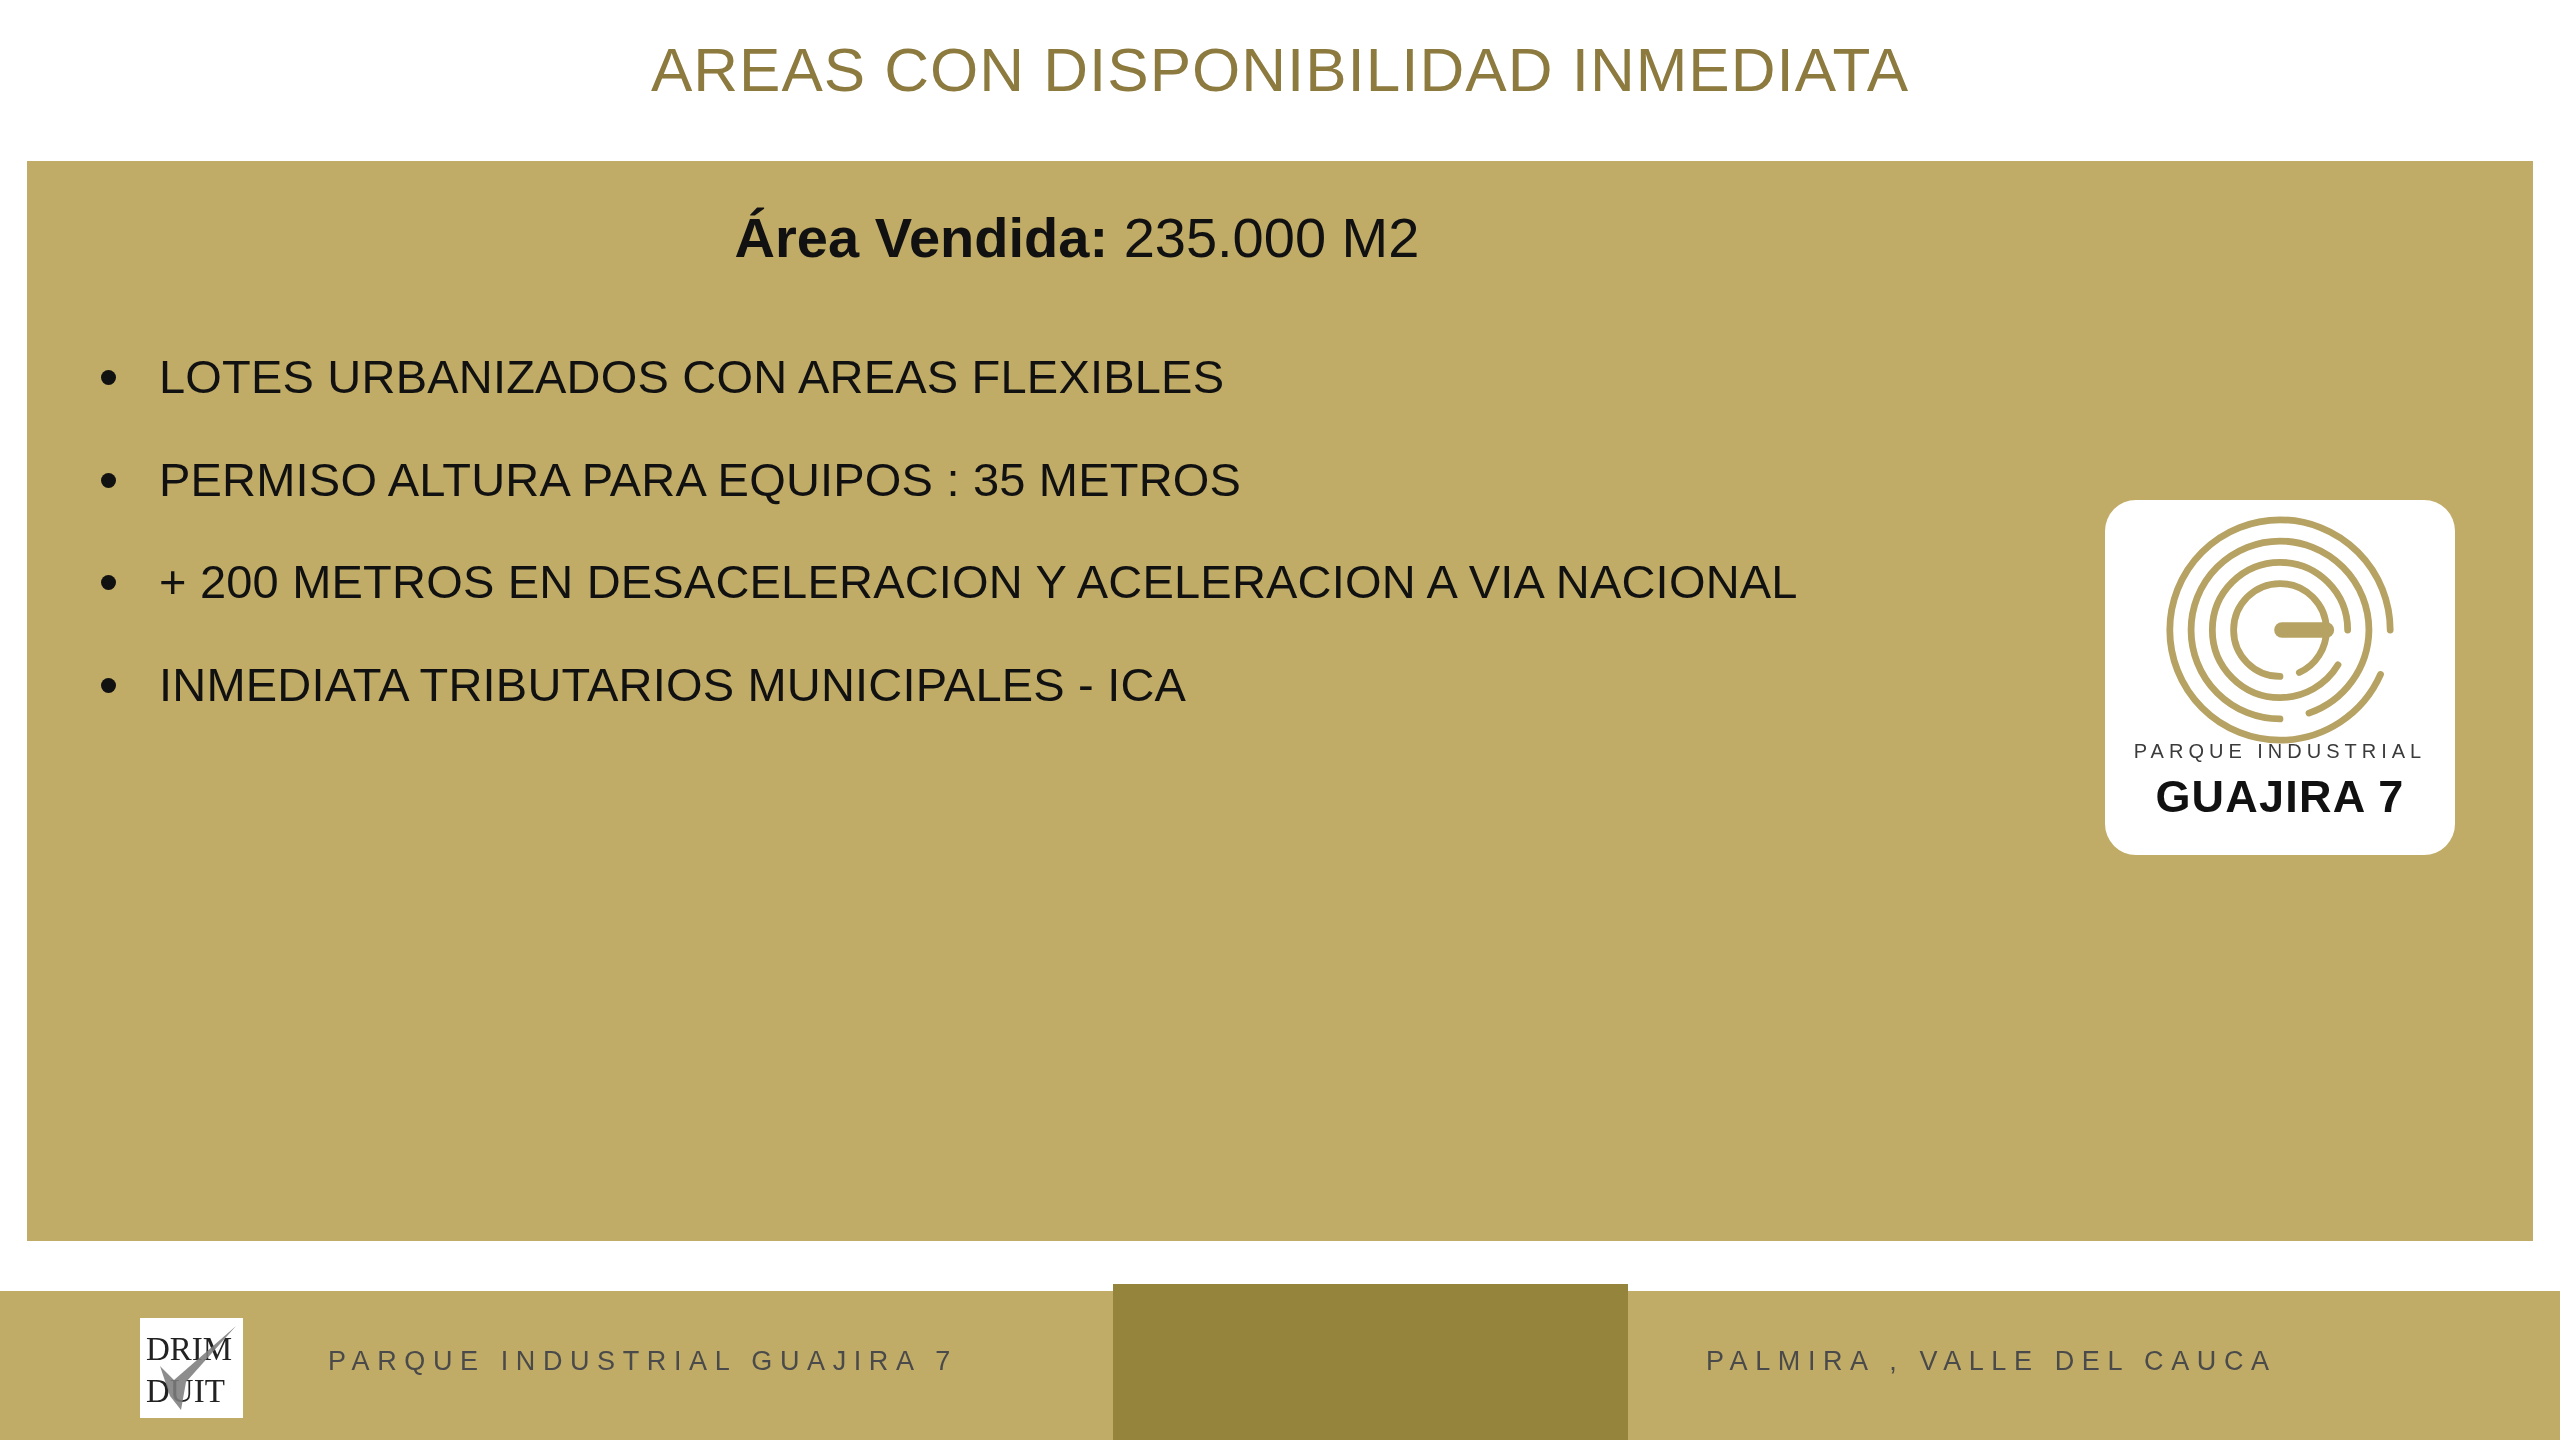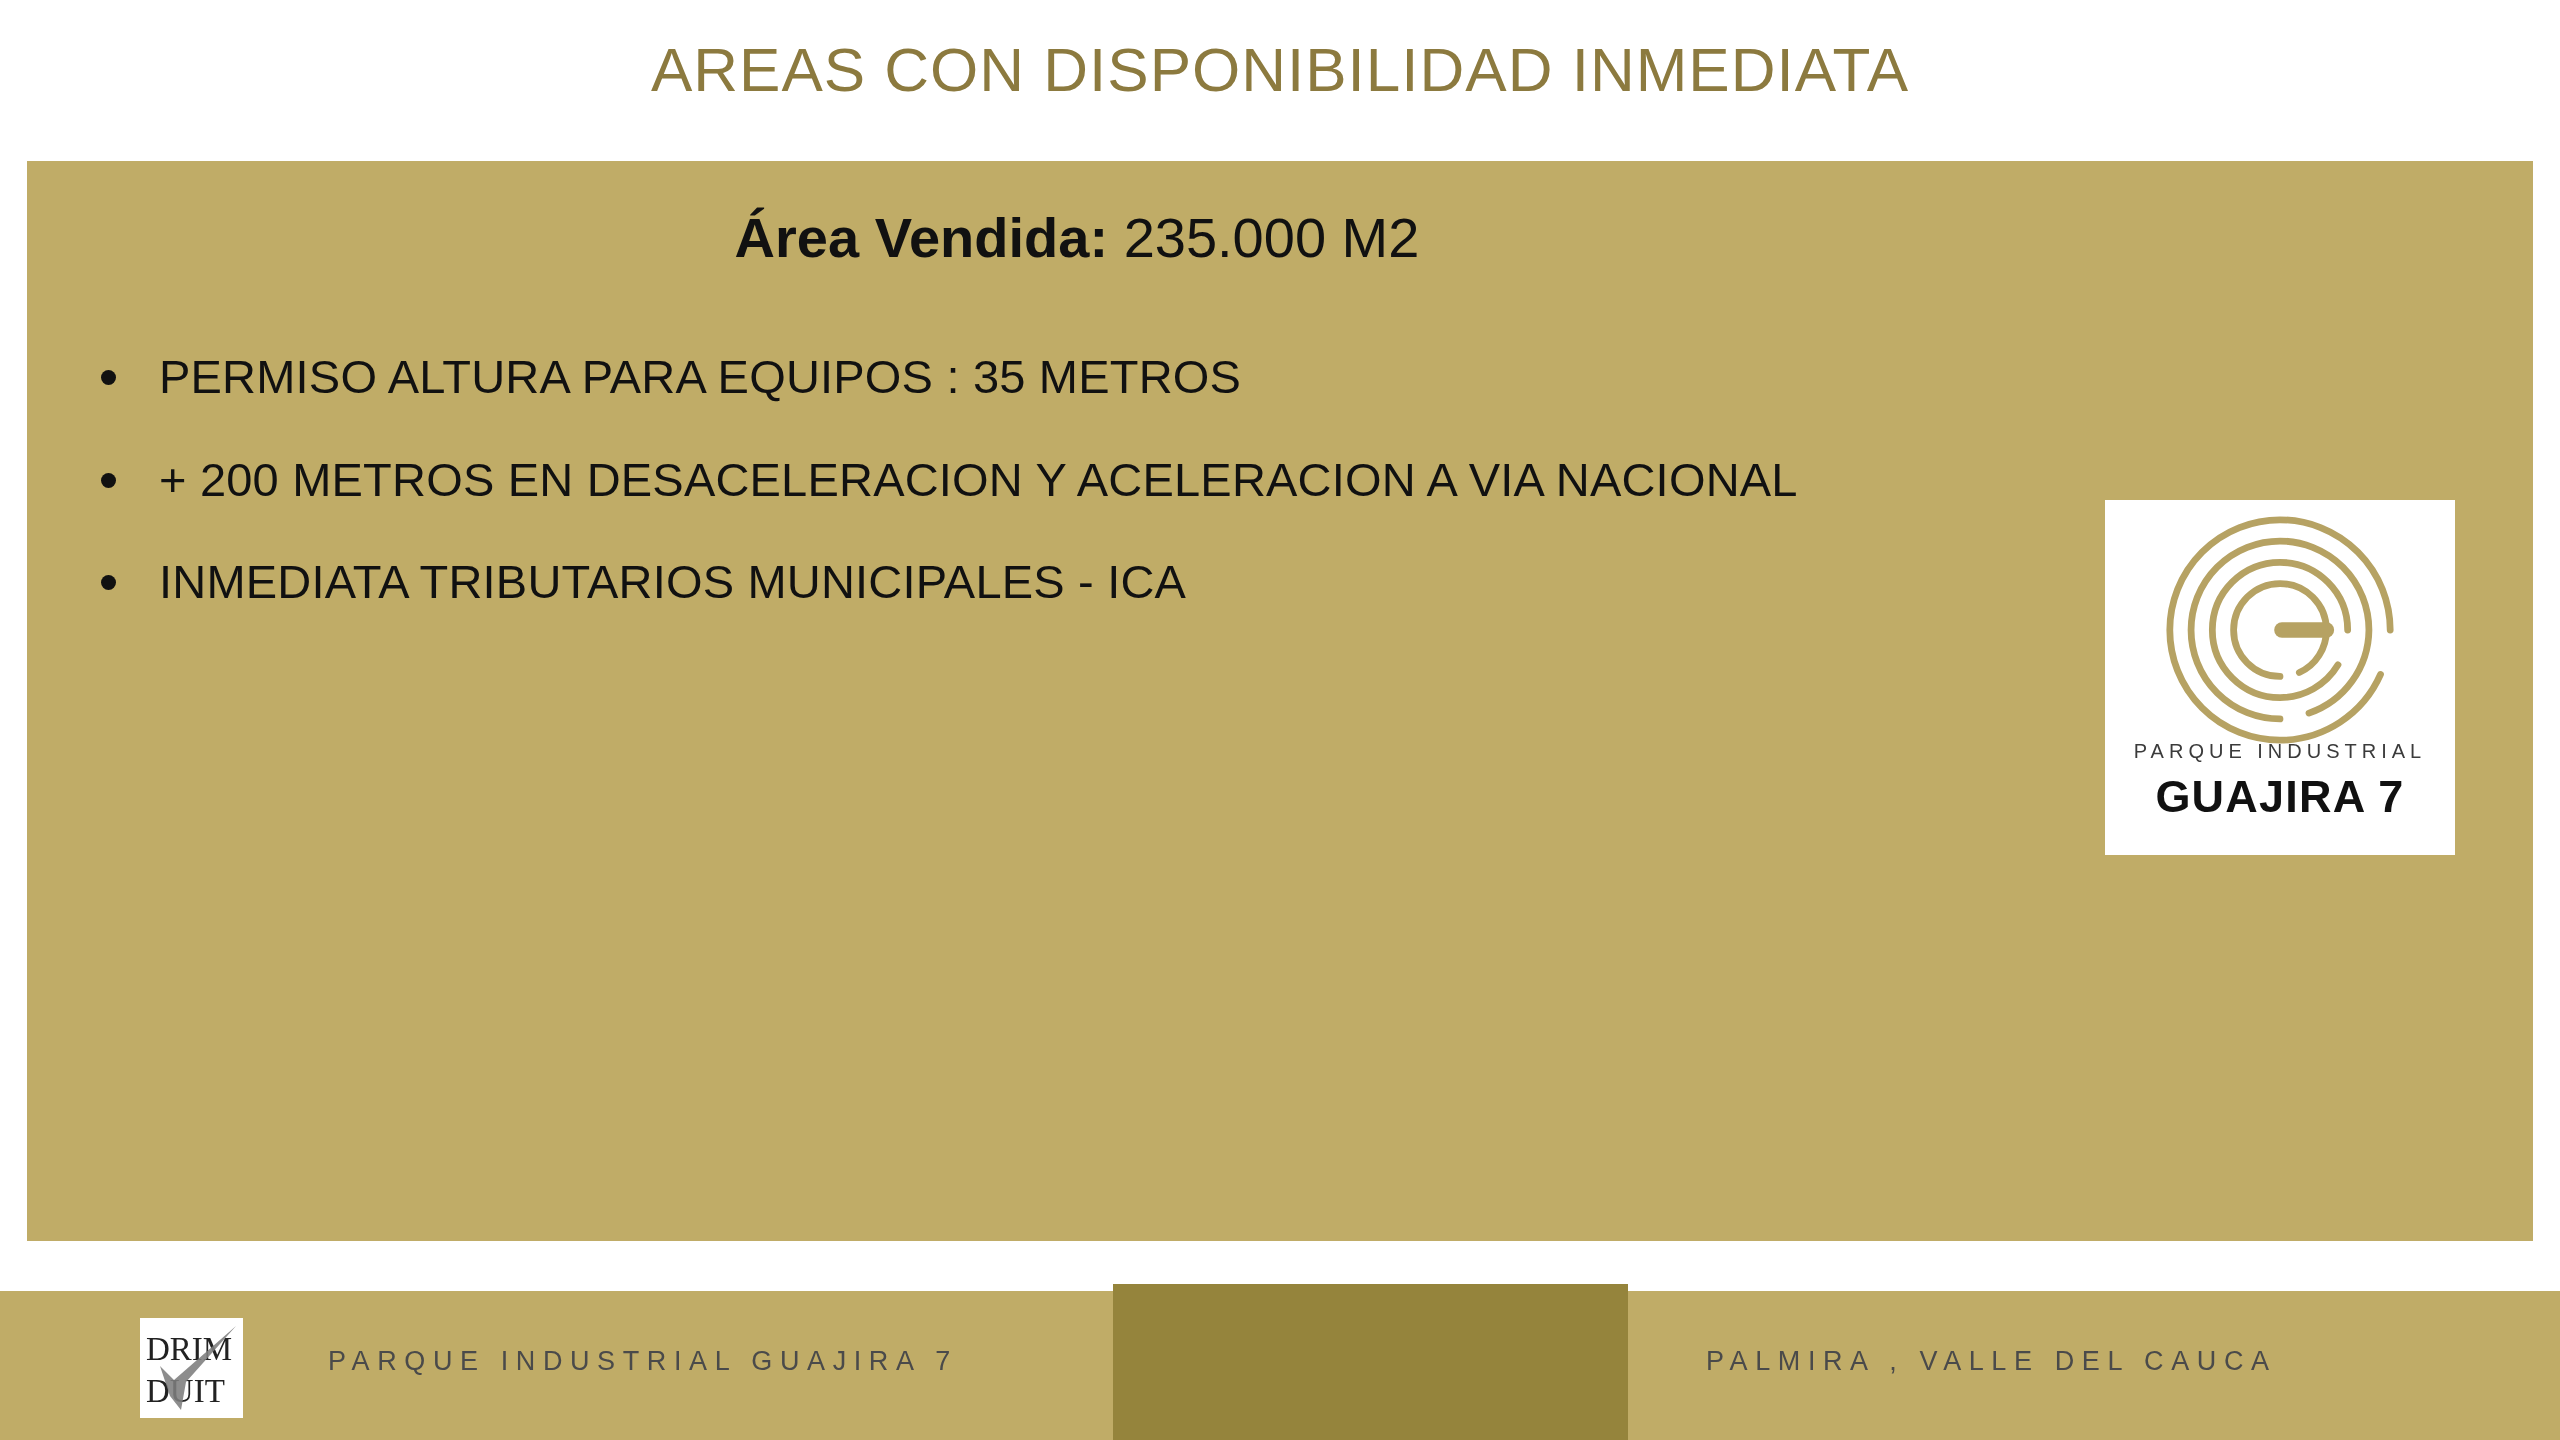--- a/index.html
+++ b/index.html
@@ -91,20 +91,21 @@
     top: 339px;
     width: 350px;
     height: 355px;
     background: #ffffff;
     box-sizing: border-box;
     display: flex;
     flex-direction: column;
     align-items: center;
     justify-content: flex-start;
     padding-top: 14px;
+    border-radius: 31px;
   }
   .logo-mark { width: 232px; height: 232px; display: block; }
   .logo-sub {
     font-size: 20px;
     letter-spacing: 5.0px;
     color: #3b3b3b;
     font-weight: 400;
     margin-top: -6px;
     white-space: nowrap;
   }
@@ -170,20 +171,24 @@
 
 <div class="slide-title">AREAS CON DISPONIBILIDAD INMEDIATA</div>
 
 <div class="content-panel">
 
   <div class="area-heading">
     <span class="lbl">Área Vendida:</span><span> </span><span class="val">235.000 M2</span>
   </div>
 
   <div class="bullets">
+    <div class="bullet-row">
+      <span class="bullet-dot"></span>
+      <span class="bullet-text">LOTES URBANIZADOS CON AREAS FLEXIBLES</span>
+    </div>
     <div class="bullet-row">
       <span class="bullet-dot"></span>
       <span class="bullet-text">PERMISO ALTURA PARA EQUIPOS :  35 METROS</span>
     </div>
     <div class="bullet-row">
       <span class="bullet-dot"></span>
       <span class="bullet-text">+ 200 METROS EN DESACELERACION Y ACELERACION A VIA NACIONAL</span>
     </div>
     <div class="bullet-row">
       <span class="bullet-dot"></span>

